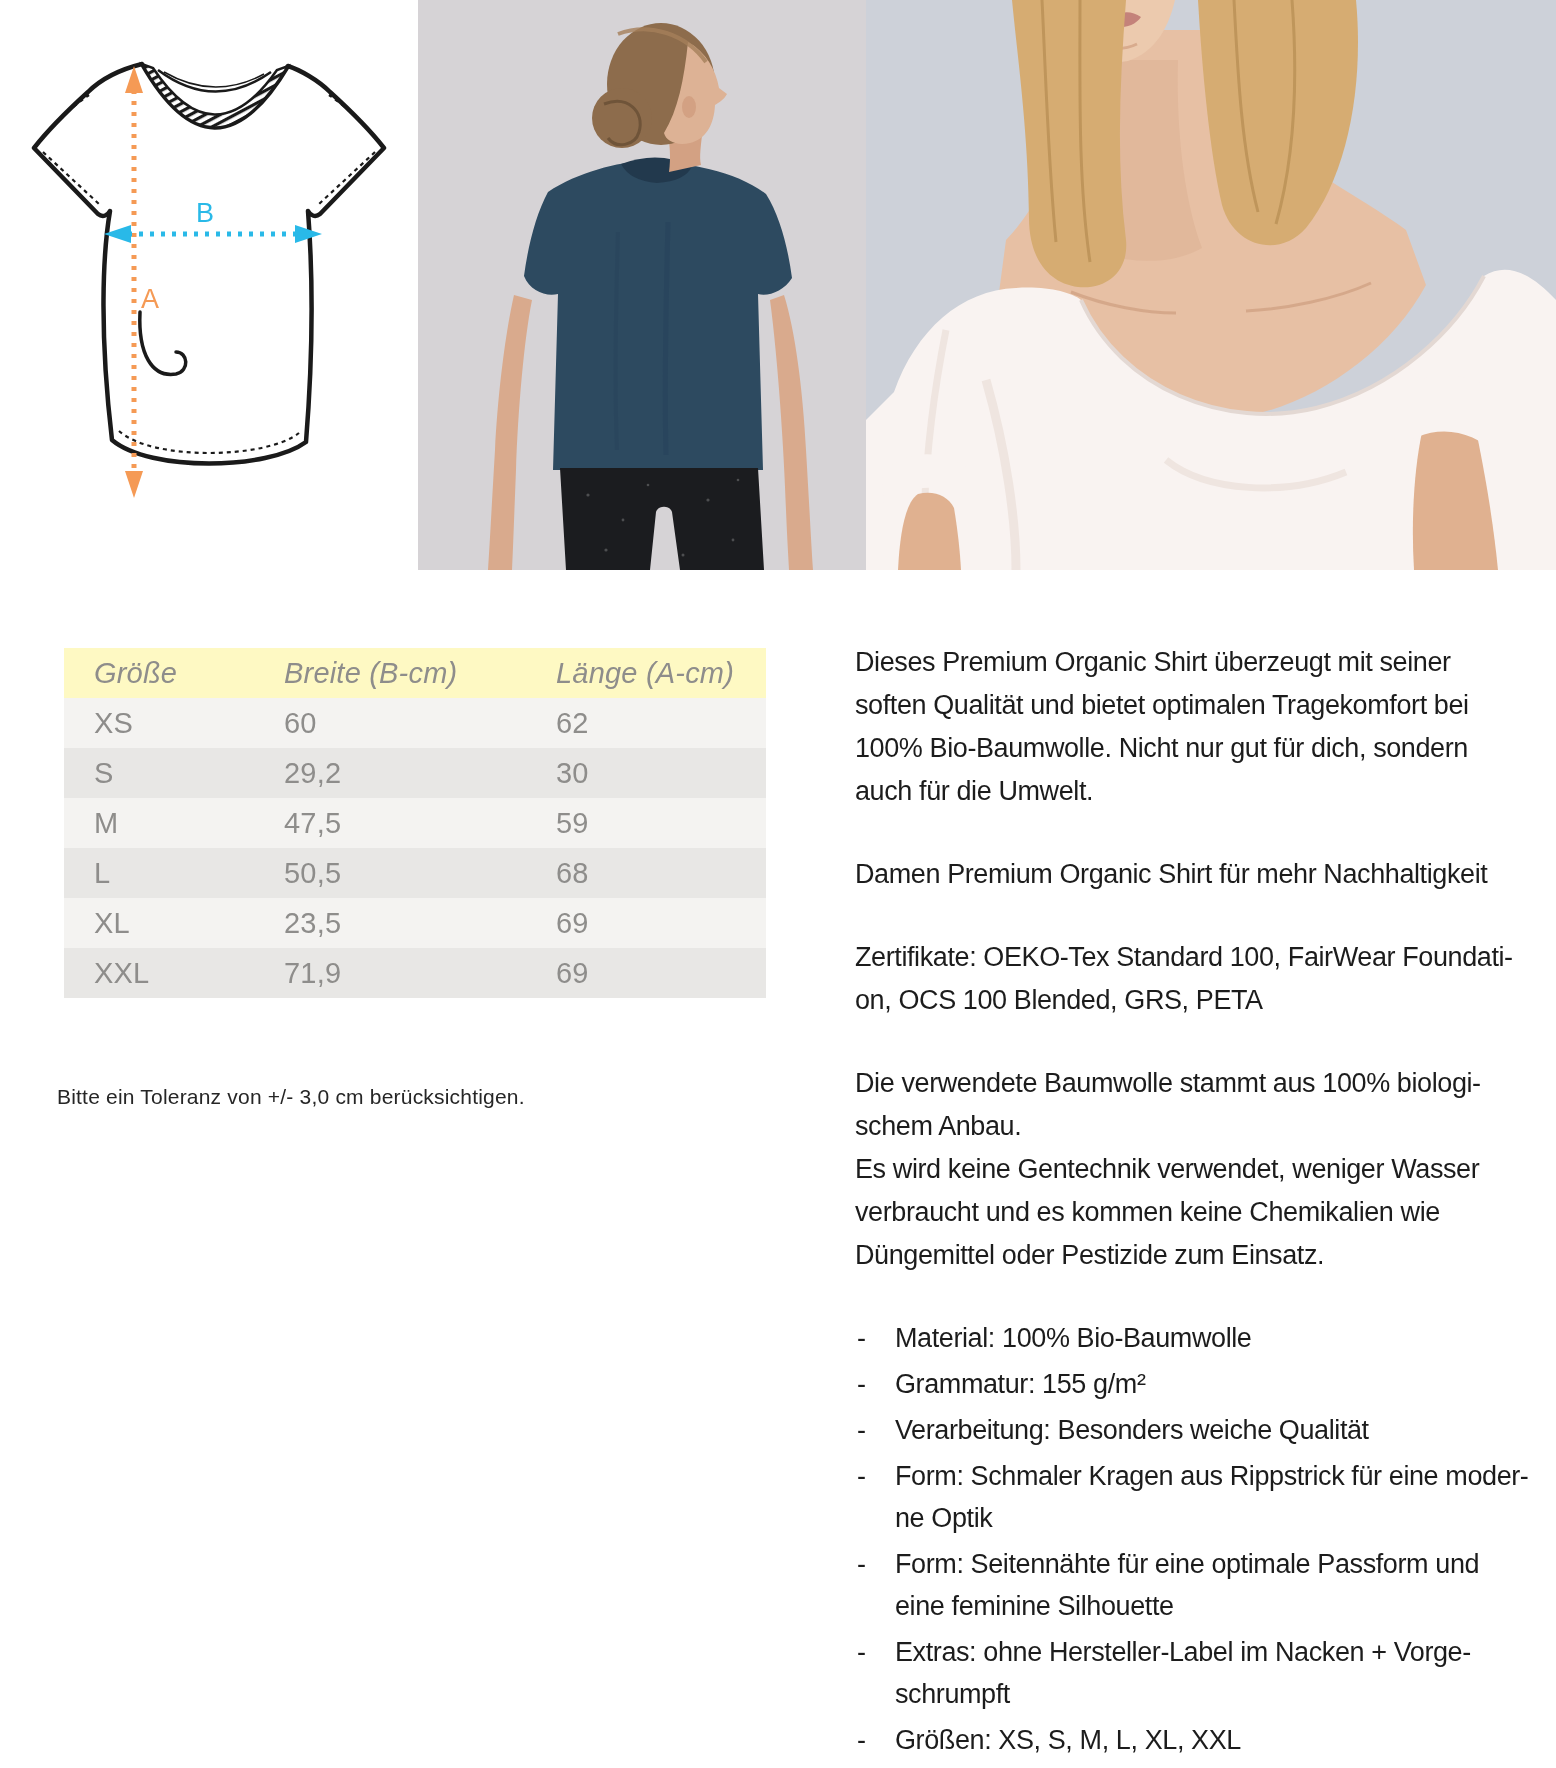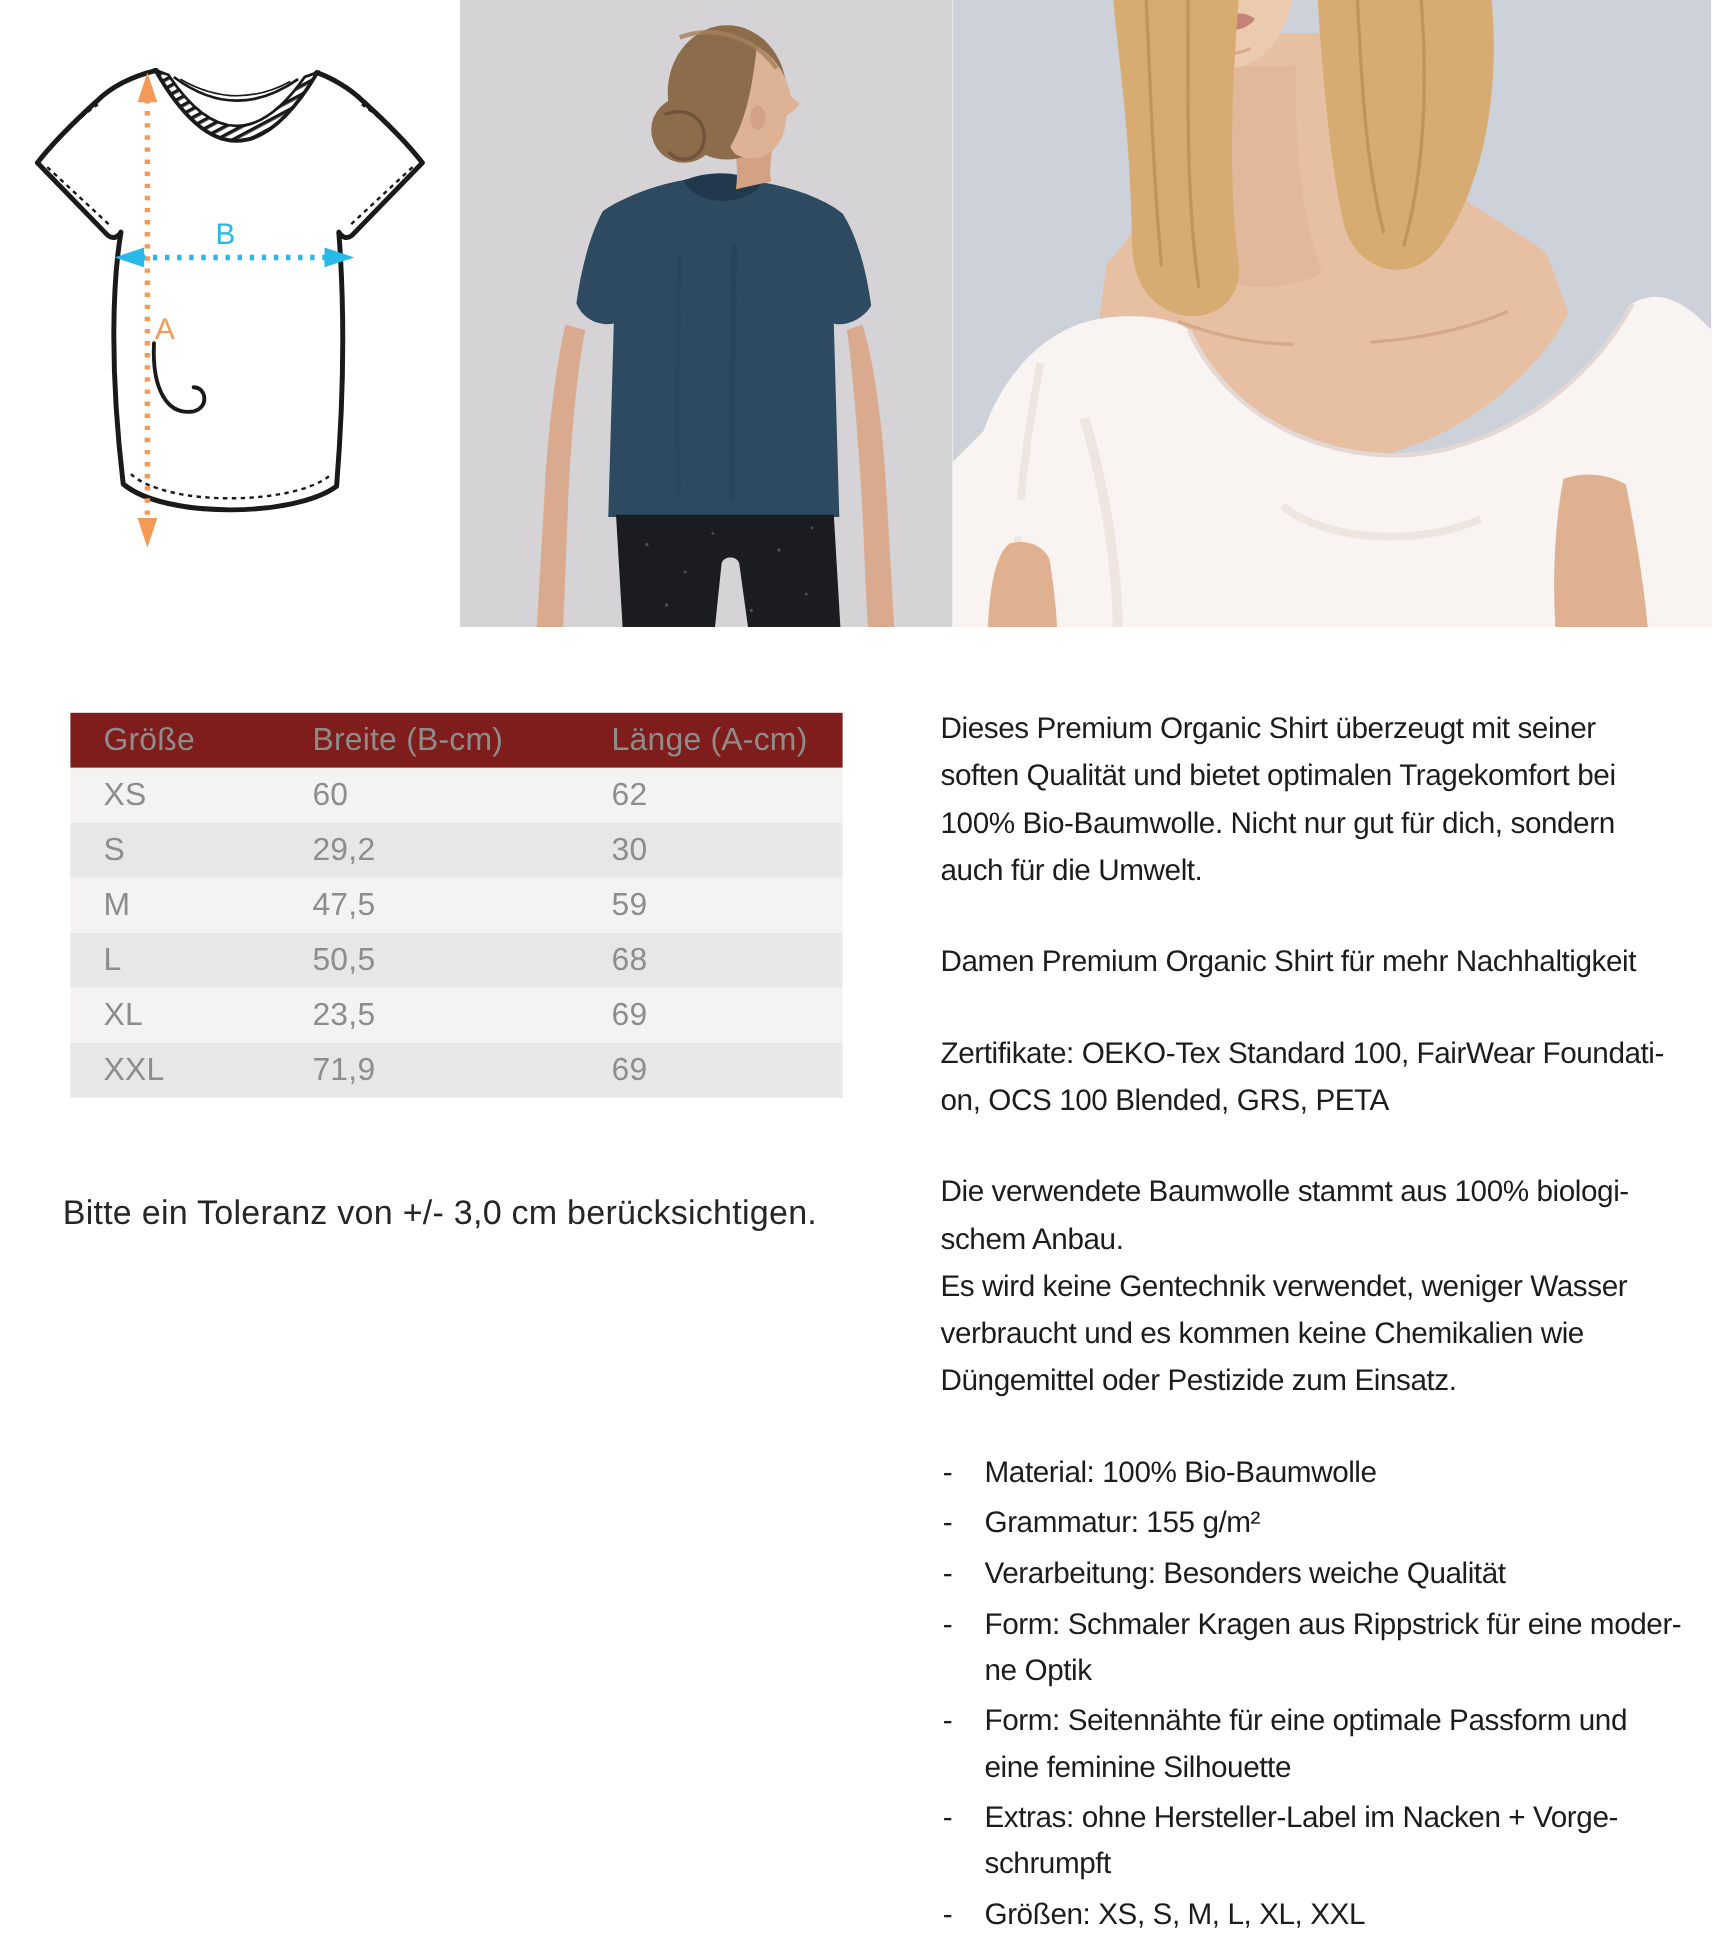--- a/index.html
+++ b/index.html
@@ -11,26 +11,26 @@
   .panel{height:570px;flex:0 0 auto;}
   .panel svg{display:block;}
 
   
   .size-table{
     position:absolute;left:64px;top:648px;width:702px;
     font-size:29px;color:#8e8d8b;letter-spacing:0.2px;
   }
   .t-row{display:grid;grid-template-columns:220px 272px 210px;height:50px;align-items:center;}
   .t-row > span:first-child{padding-left:30px;}
-  .t-head{background:#7f1d1d;}
+  .t-head{background:#fef9c3;font-style:italic;}
   .t-body > .t-row:nth-child(even){background:#e8e7e5;}
   .t-body > .t-row:nth-child(odd){background:#f4f3f1;}
 
   .tolerance{
-    position:absolute;left:57px;top:1085px;font-size:31px;color:#262626;
+    position:absolute;left:57px;top:1085px;font-size:21px;color:#262626;
     letter-spacing:0.2px;
   }
 
   
   .right-col{
     position:absolute;left:855px;top:641px;width:706px;
     font-size:27px;line-height:43px;color:#1c1c1c;letter-spacing:-0.4px;
   }
   .desc-p{white-space:pre-line;margin:0 0 40px 0;}
   .bullets{margin-top:0;}

